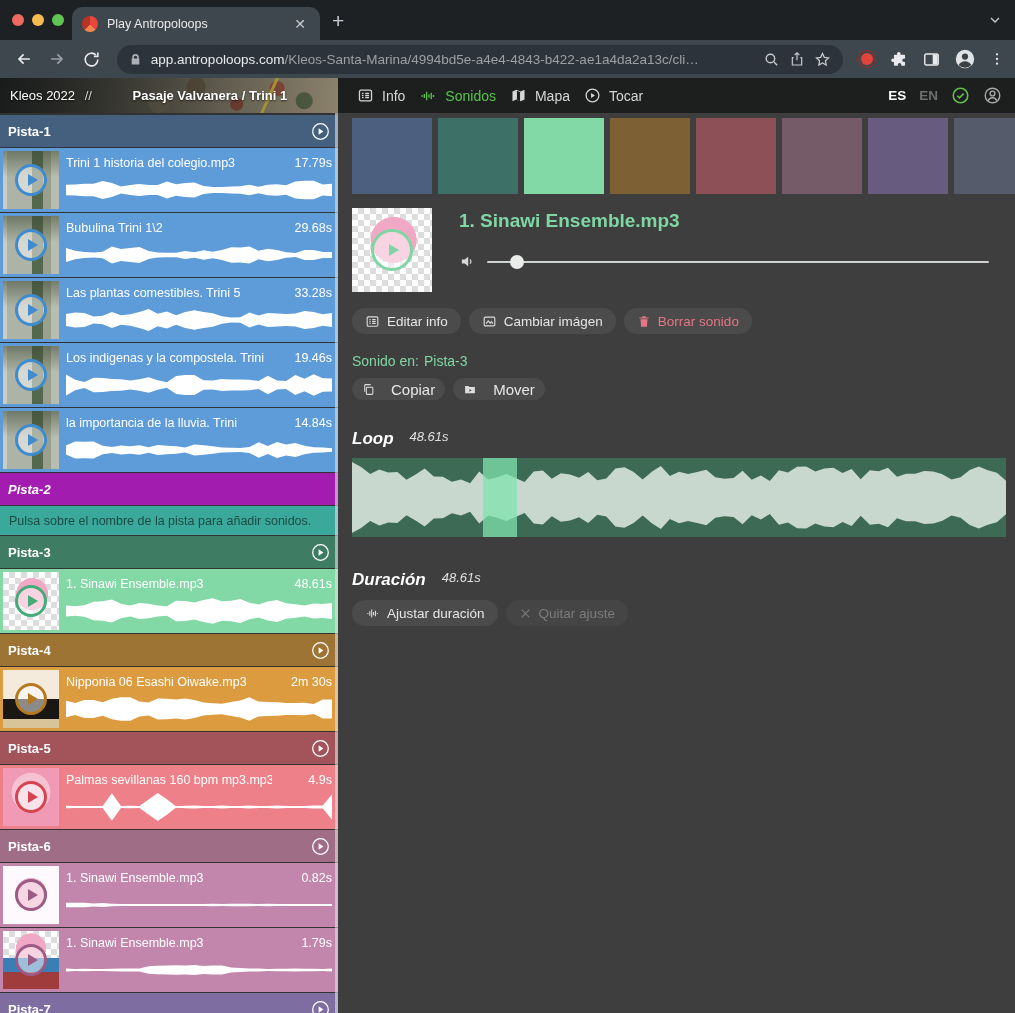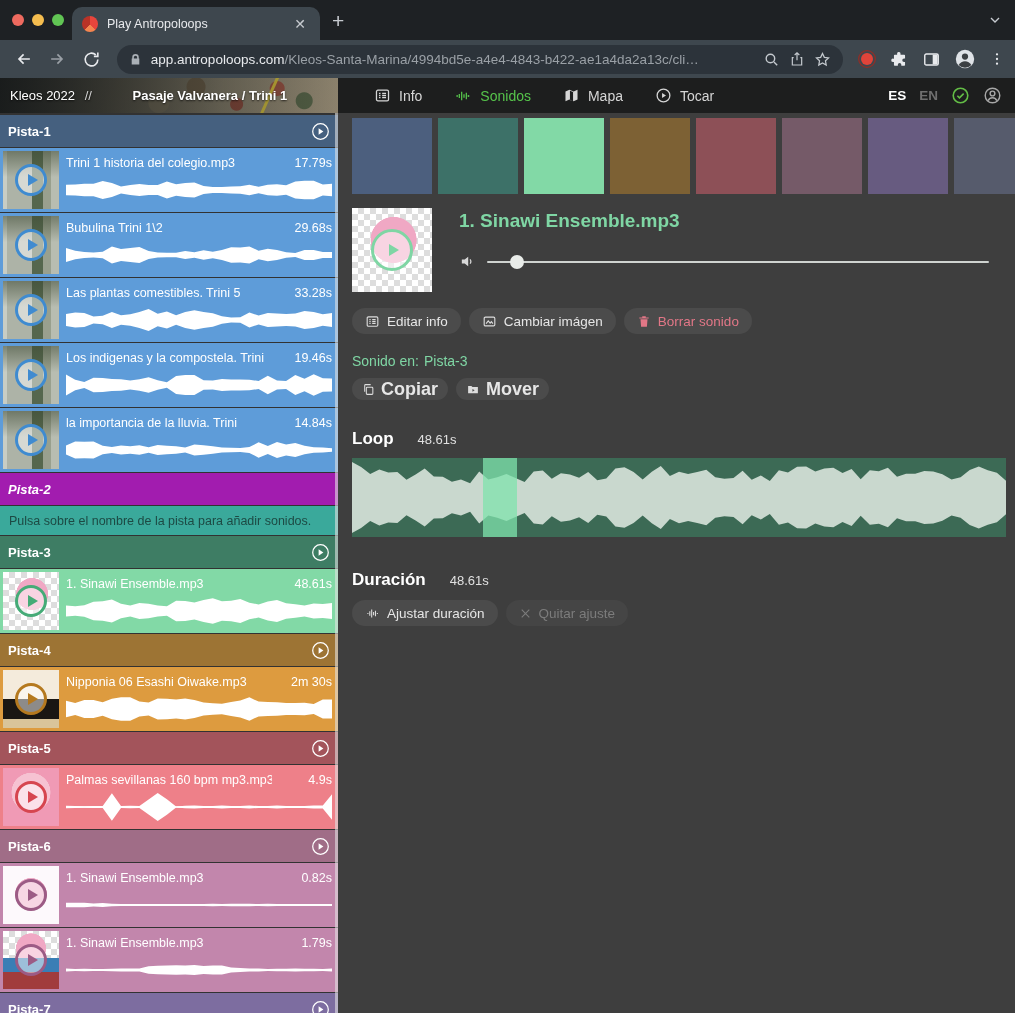--- a/index.html
+++ b/index.html
@@ -41,21 +41,21 @@
       radial-gradient(circle at 58% 25%, #7a6a4f 0 9px, transparent 10px),
       radial-gradient(circle at 90% 65%, #5d6b4c 0 8px, transparent 9px),
       radial-gradient(circle at 47% 70%, #8b8268 0 10px, transparent 11px),
       linear-gradient(100deg, #3c4038 0%, #6e6a58 35%, #938b74 65%, #a79a80 100%);
   }
   .crumbshade { position:absolute; inset:0; background:linear-gradient(90deg, rgba(16,18,20,.78), rgba(16,18,20,.45) 55%, rgba(16,18,20,.18)); }
   .yline { position:absolute; right:68px; top:-6px; width:3px; height:52px; background:#e8d23a; transform:rotate(24deg); opacity:.9; }
   .crumb { position:relative; padding-left:10px; font-size:13px; color:#fff; white-space:nowrap; text-shadow:0 1px 2px rgba(0,0,0,.7); }
   .crumb .sep { color:#d4d4d4; margin:0 6px; }
   .crumb .ttl { font-weight:bold;padding-left:31px; }
-  .tabszone { flex:1; display:flex; align-items:center; padding-left:36px; gap:32px; }
+  .tabszone { flex:1; display:flex; align-items:center; padding-left:19px; gap:14px; }
   .apptab { display:flex; align-items:center; gap:8px; font-size:14px; color:#d6d6d6; cursor:default; }
   .apptab.active { color:#56c44b; }
   .langzone { margin-left:auto; display:flex; align-items:center; gap:13px; padding-right:13px; }
   .lang { font-size:13.5px; font-weight:bold; }
   .lang.on { color:#fff; } .lang.off { color:#6f6f6f; }
 
   
   .content { display:flex; height:900px; }
   #sidebar { width:338px; background:#323232; position:relative; overflow:hidden; padding-top:2px; }
   .sbscroll { position:absolute; top:0; right:0; width:3px; height:100%; background:rgba(225,225,225,.6); z-index:5; }
@@ -107,24 +107,24 @@
   .vtrack { position:relative; width:502px; height:2px; background:#cfd3d0; border-radius:1px; }
   .vthumb { position:absolute; top:-6px; width:14px; height:14px; border-radius:50%; background:#e9ece9; }
 
   .btn-row { display:flex; align-items:center; gap:8px; margin-top:16px; }
   .pill { display:flex; align-items:center; gap:7px; height:26px; padding:0 13px; border-radius:14px;
           background:#4b4b4b; border:none; font-size:13.5px; color:#e6e6e6; font-family:inherit; }
   .pill.danger { color:#e27787; }
   .pill.mint { background:#72c795; color:#fff; height:27px; border-radius:15px; padding-left:5px; }
   .micirc { width:20px; height:20px; border-radius:50%; background:#8ed5ab; display:flex; align-items:center; justify-content:center; }
   .pill.disabled { color:#7c7c7c; background:#454545; }
-  .pill.sm { height:22px; font-size:18px; border-radius:11px; padding:0 10px; gap:6px;font-weight:bold; }
+  .pill.sm { height:22px; font-size:15px; border-radius:11px; padding:0 10px; gap:16px; }
   .sound-in { margin-top:19px; font-size:14px; color:#7fd6a4; }
   .sound-in a { color:#7fd6a4; text-decoration:none; margin-left:5px; }
-  .sec-head { display:flex; align-items:center; gap:24px; margin-top:29px; }
+  .sec-head { display:flex; align-items:flex-start; gap:16px; margin-top:29px;font-style:italic; }
   .sec-head .h { font-size:17px; font-weight:bold; color:#fff; }
   .sec-head .d { font-size:13px; color:#e0e0e0; }
   .loop-panel { position:relative; width:654px; height:79px; margin-top:9px; }
   .loop-marker { position:absolute; top:0; bottom:0; }
   .dlink { display:flex; align-items:center; gap:8px; font-size:13.5px; color:#c7c7c7; }
   .mt8 { margin-top:8px; } .mt10 { margin-top:10px; } .mt32 { margin-top:33px; }
 </style>
 </head>
 <body>
 

